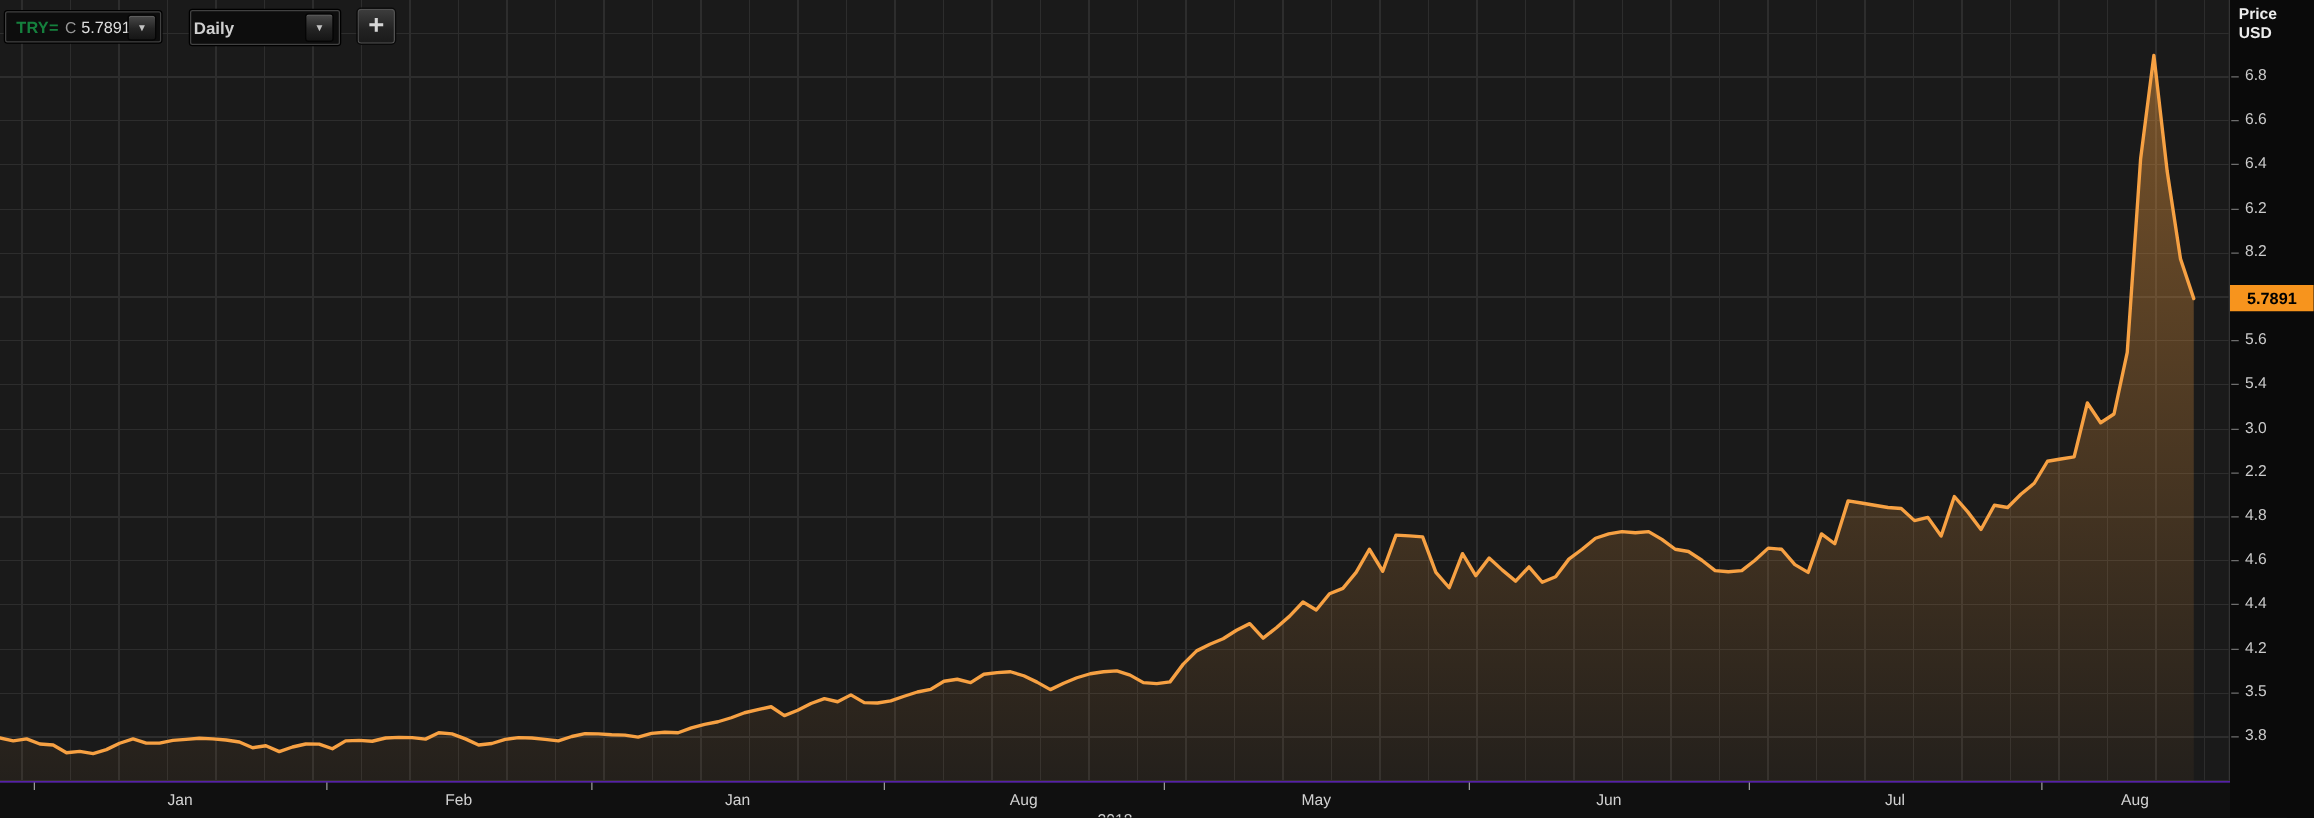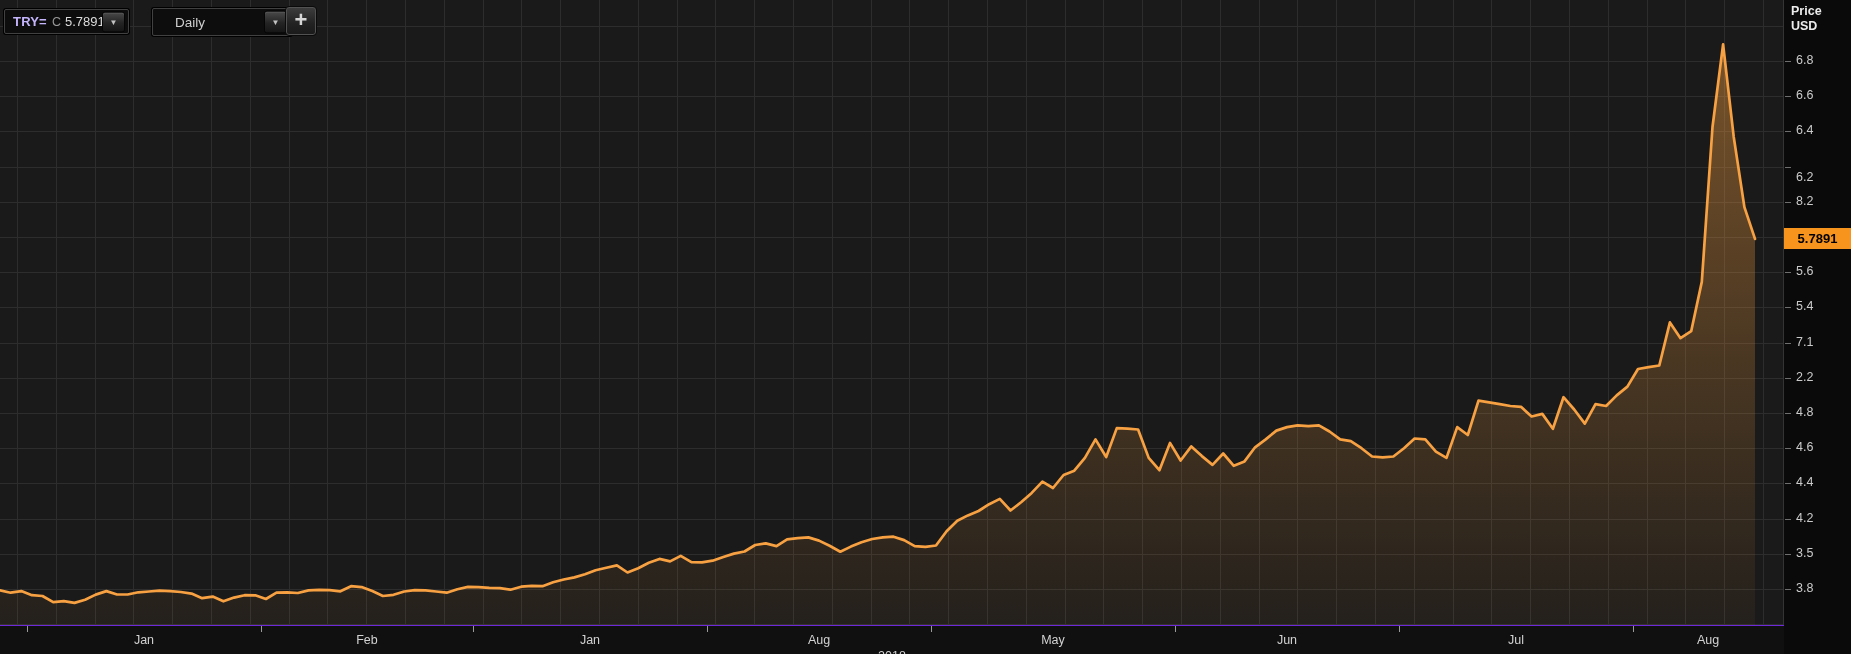--- a/index.html
+++ b/index.html
@@ -26,22 +26,22 @@
   .axis-title{position:absolute;left:7px;top:4px;color:#ececec;
         font-size:12.5px;font-weight:bold;line-height:15px;}
   .price-badge{position:absolute;left:0;width:67px;height:21px;
         color:#000;font-size:13px;font-weight:bold;text-align:center;
         line-height:21px;}
 
   
   .tool-box{position:absolute;background:#0d0d0d;border:1px solid #414141;
         border-radius:2px;display:flex;align-items:center;box-shadow:0 0 0 1px #000;}
   #symbol-box{left:4px;top:9px;width:115px;height:23px;padding-left:8px;}
-  #interval-box{left:152px;top:8px;width:116px;height:26px;padding-left:22px;}
-  .sym{color:#c4b5fd;font-weight:bold;font-size:13px;letter-spacing:.2px;}
+  #interval-box{left:152px;top:8px;width:116px;height:26px;padding-left:2px;font-weight:bold;}
+  .sym{color:#15803d;font-weight:bold;font-size:13px;letter-spacing:.2px;}
   .fld{color:#979797;font-size:12.5px;margin-left:5px;}
   .val{color:#dcdcdc;font-size:13px;margin-left:4px;}
   .interval-text{color:#cfcfcf;font-size:13.5px;}
   .dd-btn{position:absolute;top:50%;transform:translateY(-50%);
         width:21px;height:19px;border-radius:3px;
         background:linear-gradient(#4a4a4a,#242424 55%,#151515);
         border:1px solid #050505;box-shadow:inset 0 1px 0 #5e5e5e;
         color:#c3c3c3;font-size:8px;text-align:center;line-height:19px;cursor:pointer;}
   #symbol-box .dd-btn{right:3px;}
   #interval-box .dd-btn{right:4px;height:21px;line-height:21px;}
@@ -159,29 +159,29 @@
     <div>USD</div>
   </div>
   <div id="ytick-container">
       <div class="ytick-dash" style="top:61px"></div>
       <div class="ytick-label" style="top:53px">6.8</div>
       <div class="ytick-dash" style="top:96px"></div>
       <div class="ytick-label" style="top:88px">6.6</div>
       <div class="ytick-dash" style="top:131px"></div>
       <div class="ytick-label" style="top:123px">6.4</div>
       <div class="ytick-dash" style="top:167px"></div>
-      <div class="ytick-label" style="top:170px">6.2</div>
+      <div class="ytick-label" style="top:159px">6.2</div>
       <div class="ytick-dash" style="top:202px"></div>
       <div class="ytick-label" style="top:194px">8.2</div>
       <div class="ytick-dash" style="top:272px"></div>
       <div class="ytick-label" style="top:264px">5.6</div>
       <div class="ytick-dash" style="top:307px"></div>
       <div class="ytick-label" style="top:299px">5.4</div>
       <div class="ytick-dash" style="top:343px"></div>
-      <div class="ytick-label" style="top:335px">7.1</div>
+      <div class="ytick-label" style="top:335px">3.0</div>
       <div class="ytick-dash" style="top:378px"></div>
       <div class="ytick-label" style="top:370px">2.2</div>
       <div class="ytick-dash" style="top:413px"></div>
       <div class="ytick-label" style="top:405px">4.8</div>
       <div class="ytick-dash" style="top:448px"></div>
       <div class="ytick-label" style="top:440px">4.6</div>
       <div class="ytick-dash" style="top:483px"></div>
       <div class="ytick-label" style="top:475px">4.4</div>
       <div class="ytick-dash" style="top:519px"></div>
       <div class="ytick-label" style="top:511px">4.2</div>

